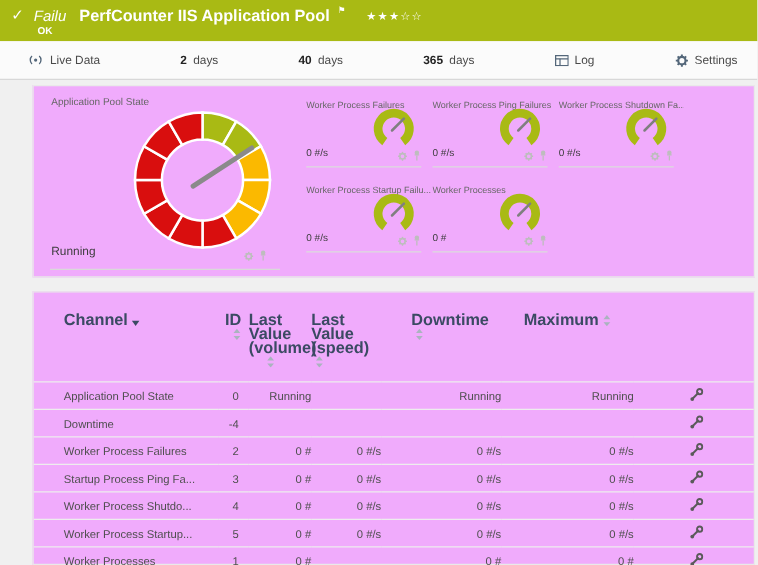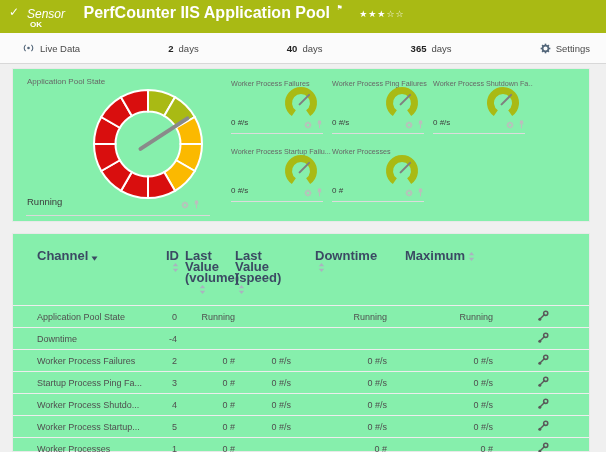--- a/index.html
+++ b/index.html
@@ -8,35 +8,35 @@
     width:606px; height:452px; position:relative; overflow:hidden;
     background:#f0f0f0;
     font-family:"Liberation Sans","DejaVu Sans",sans-serif;
     color:#444;
   }
   
   .topbar { position:absolute; left:0; top:0; width:606px; height:33px; background:#a9ba14; color:#fff; }
   .check  { position:absolute; left:9px; top:5px; font-size:12px; font-weight:bold; }
   .titleline { position:absolute; left:27px; top:4px; white-space:nowrap; }
   .kind   { font-style:italic; font-size:12px; }
-  .title  { font-weight:bold; font-size:16px; margin-left:14px; }
+  .title  { font-weight:bold; font-size:13px; margin-left:6px; }
   .flag   { font-size:7px; vertical-align:top; margin-left:2px; }
   .stars  { font-size:9px; margin-left:12px; letter-spacing:1px; vertical-align:1px; }
   .status-ok { position:absolute; left:30px; top:20px; font-size:8px; font-weight:bold; }
   
   .tabs { position:absolute; left:0; top:33px; width:606px; height:31px; background:#fbfbfb;
           border-bottom:1px solid #d8d8d8; display:flex; justify-content:space-between;
           padding:0 8px 0 14px; }
   .tab  { display:flex; align-items:center; gap:5px; font-size:9.5px; color:#4a4a4a;
           padding:0 8px; cursor:pointer; }
   .tab.active { border-bottom:3px solid #2aa7e0; color:#333; }
   .tab .num { font-weight:bold; color:#222; }
   .tabicon { display:flex; align-items:center; }
   
-  .card { position:absolute; left:12px; width:578px; background:#86efac; border:1px solid #e9e9e9; }
+  .card { position:absolute; left:26px; width:578px; background:#f0abfc; border:1px solid #e9e9e9; }
   .overview   { top:68px;  height:154px; }
   .table-card { top:233px; height:219px; }
   
   .main-title { position:absolute; left:14px; top:8px; font-size:8px; color:#666; }
   #main-gauge { position:absolute; left:79px; top:19px; }
   .main-value { position:absolute; left:14px; top:127px; font-size:9.5px; color:#3c3c3c; }
   .main-icons { position:absolute; left:168px; top:131px; }
   .main-underline { position:absolute; left:13px; top:146px; width:184px; height:1px; background:#d9d9d9; }
   .icons { display:flex; gap:4px; align-items:center; }
   .icons span { display:flex; align-items:center; }
@@ -68,21 +68,21 @@
   td.c-actions span { cursor:pointer; display:inline-block; }
 </style>
 </head>
 <body>
 
 <div class="page">
 
   <header class="topbar">
     <span class="check">✓</span>
     <div class="titleline">
-      <span class="kind">Sensor</span>
+      <span class="kind">Failu</span>
       <span class="title">PerfCounter IIS Application Pool</span>
       <span class="flag">⚑</span>
       <span class="stars">★★★☆☆</span>
     </div>
     <div class="status-ok">OK</div>
   </header>
 
   <nav class="tabs" id="tabs">
       <div class="tab">
         <span class="tabicon">
@@ -98,20 +98,30 @@
         <span class="num">2</span>
         <span>days</span>
       </div>
       <div class="tab">
         <span class="num">40</span>
         <span>days</span>
       </div>
       <div class="tab">
         <span class="num">365</span>
         <span>days</span>
+      </div>
+      <div class="tab">
+        <span class="tabicon">
+          <svg width="11" height="9" viewBox="0 0 11 9">
+            <rect x="0.5" y="0.5" width="10" height="8" fill="none" stroke="#54677a"></rect>
+            <line x1="0.5" y1="3" x2="10.5" y2="3" stroke="#54677a"></line>
+            <line x1="4" y1="3" x2="4" y2="8.5" stroke="#54677a"></line>
+          </svg>
+        </span>
+        <span>Log</span>
       </div>
       <div class="tab">
         <span class="tabicon">
           <svg width="11" height="11" viewBox="0 0 12 12">
             <g stroke="#54677a" stroke-width="1.7">
               <line x1="8.9" y1="6.0" x2="11.3" y2="6.0"></line>
               <line x1="8.1" y1="8.1" x2="9.7" y2="9.7"></line>
               <line x1="6.0" y1="8.9" x2="6.0" y2="11.3"></line>
               <line x1="3.9" y1="8.1" x2="2.3" y2="9.7"></line>
               <line x1="3.1" y1="6.0" x2="0.7" y2="6.0"></line>

